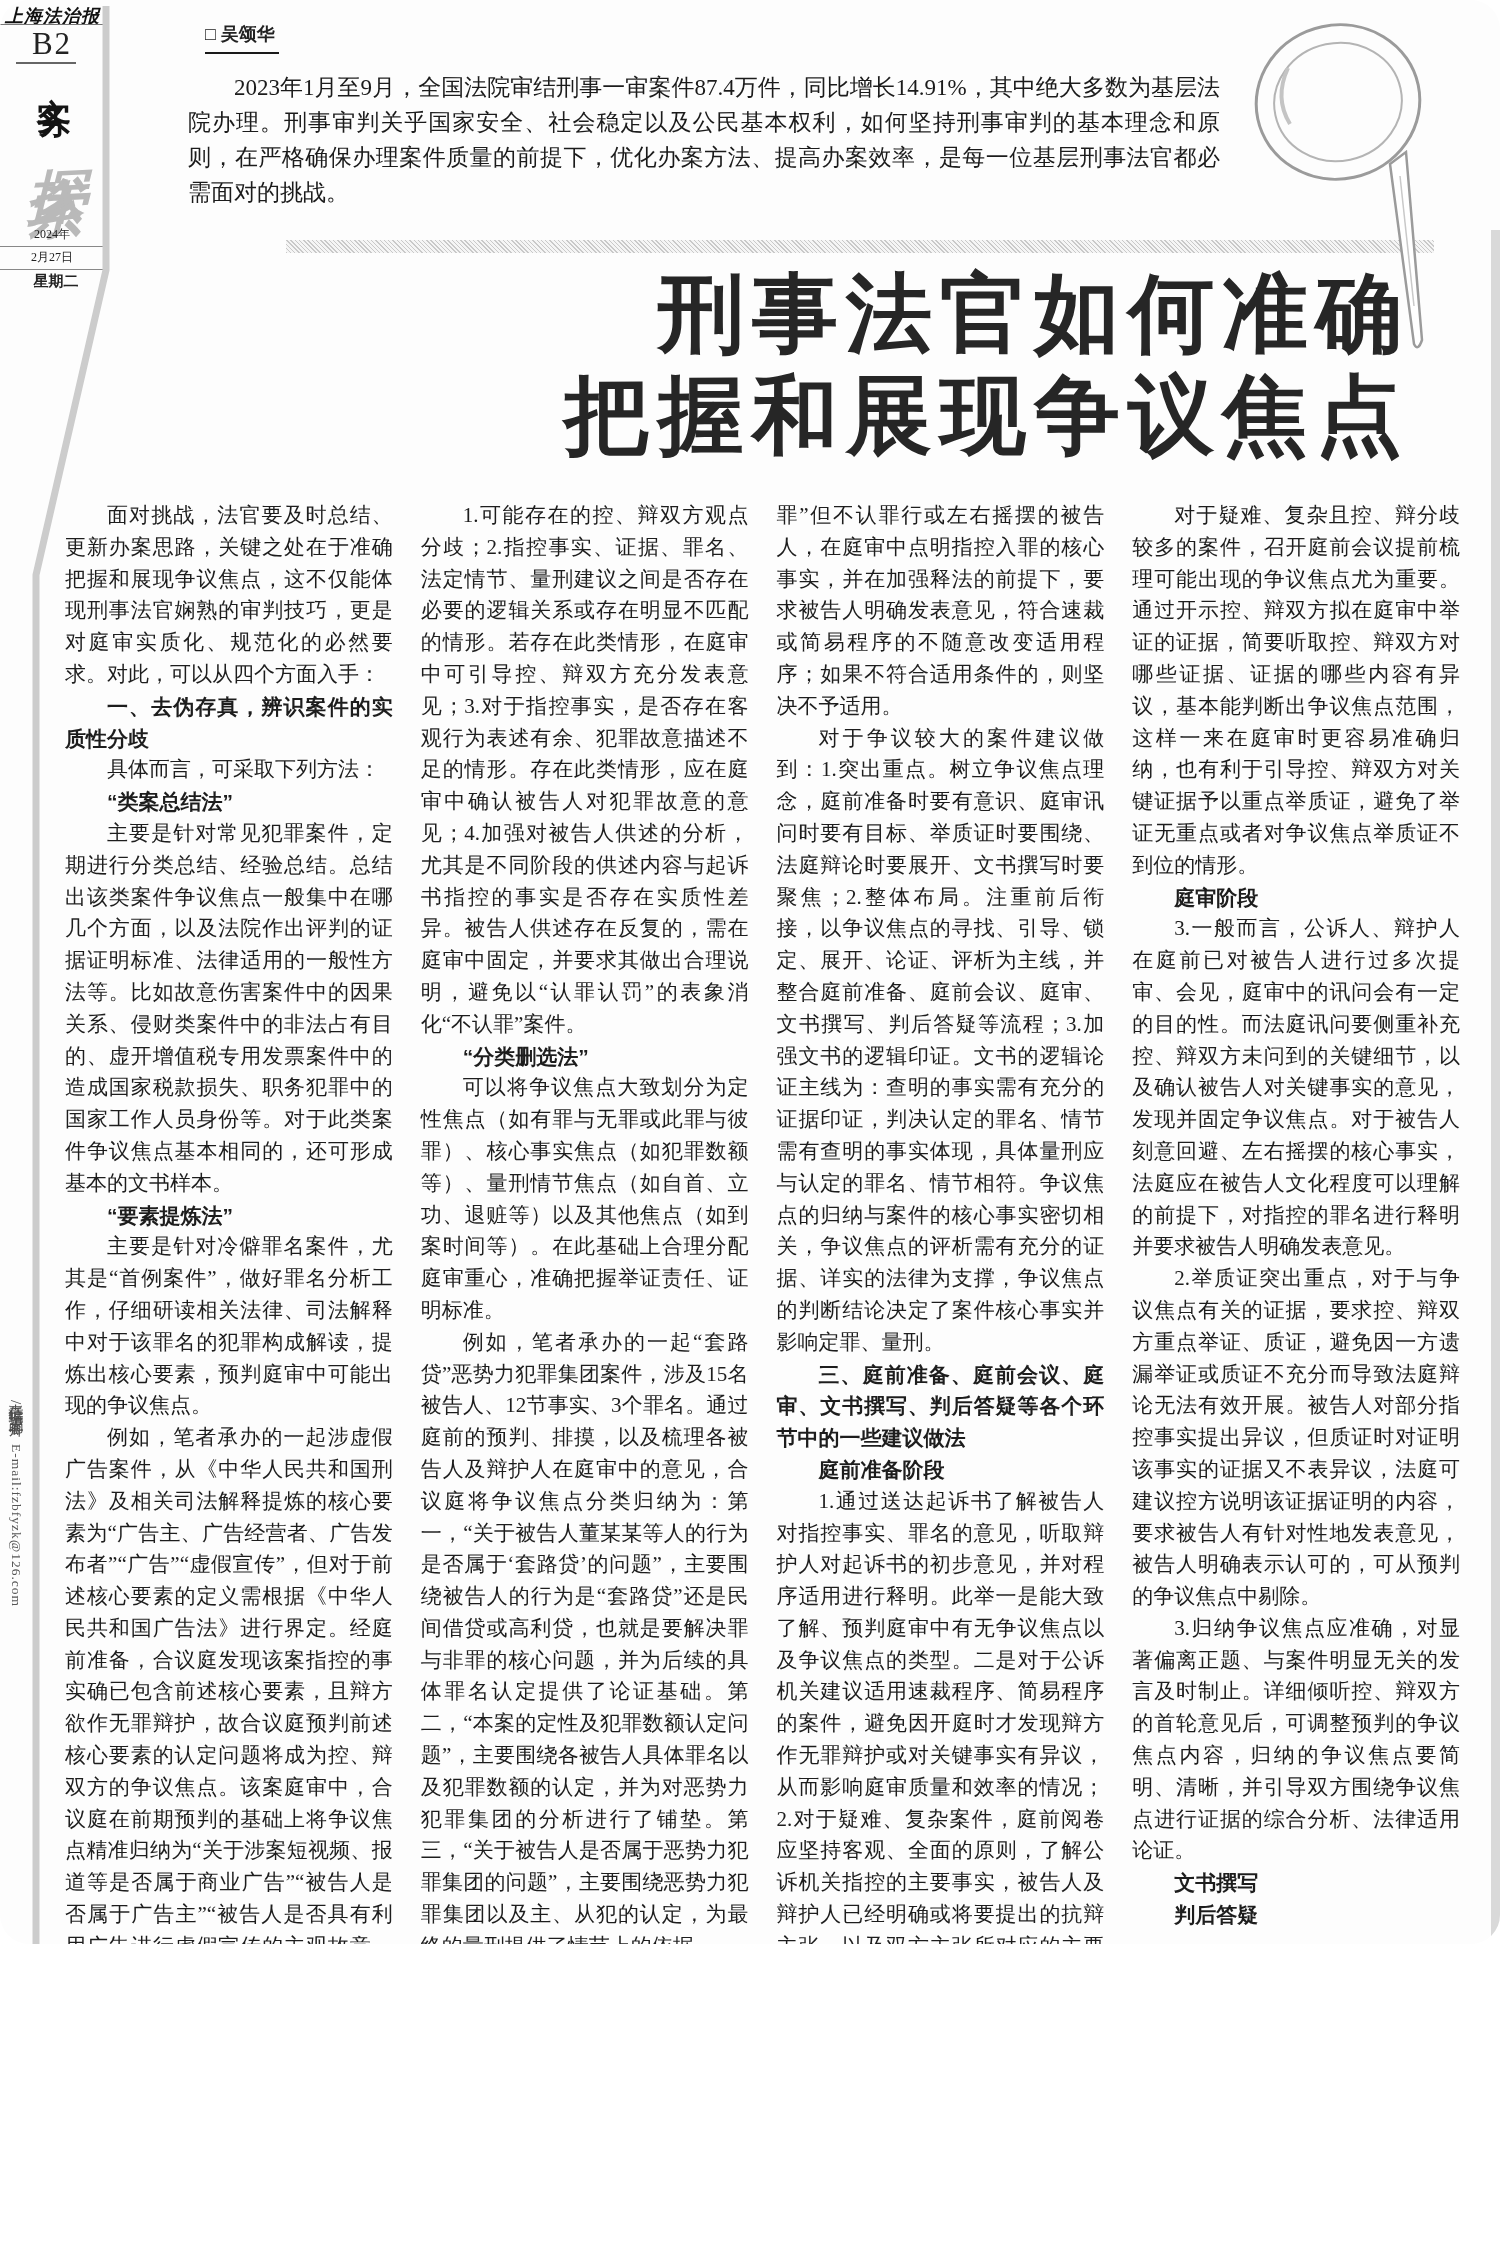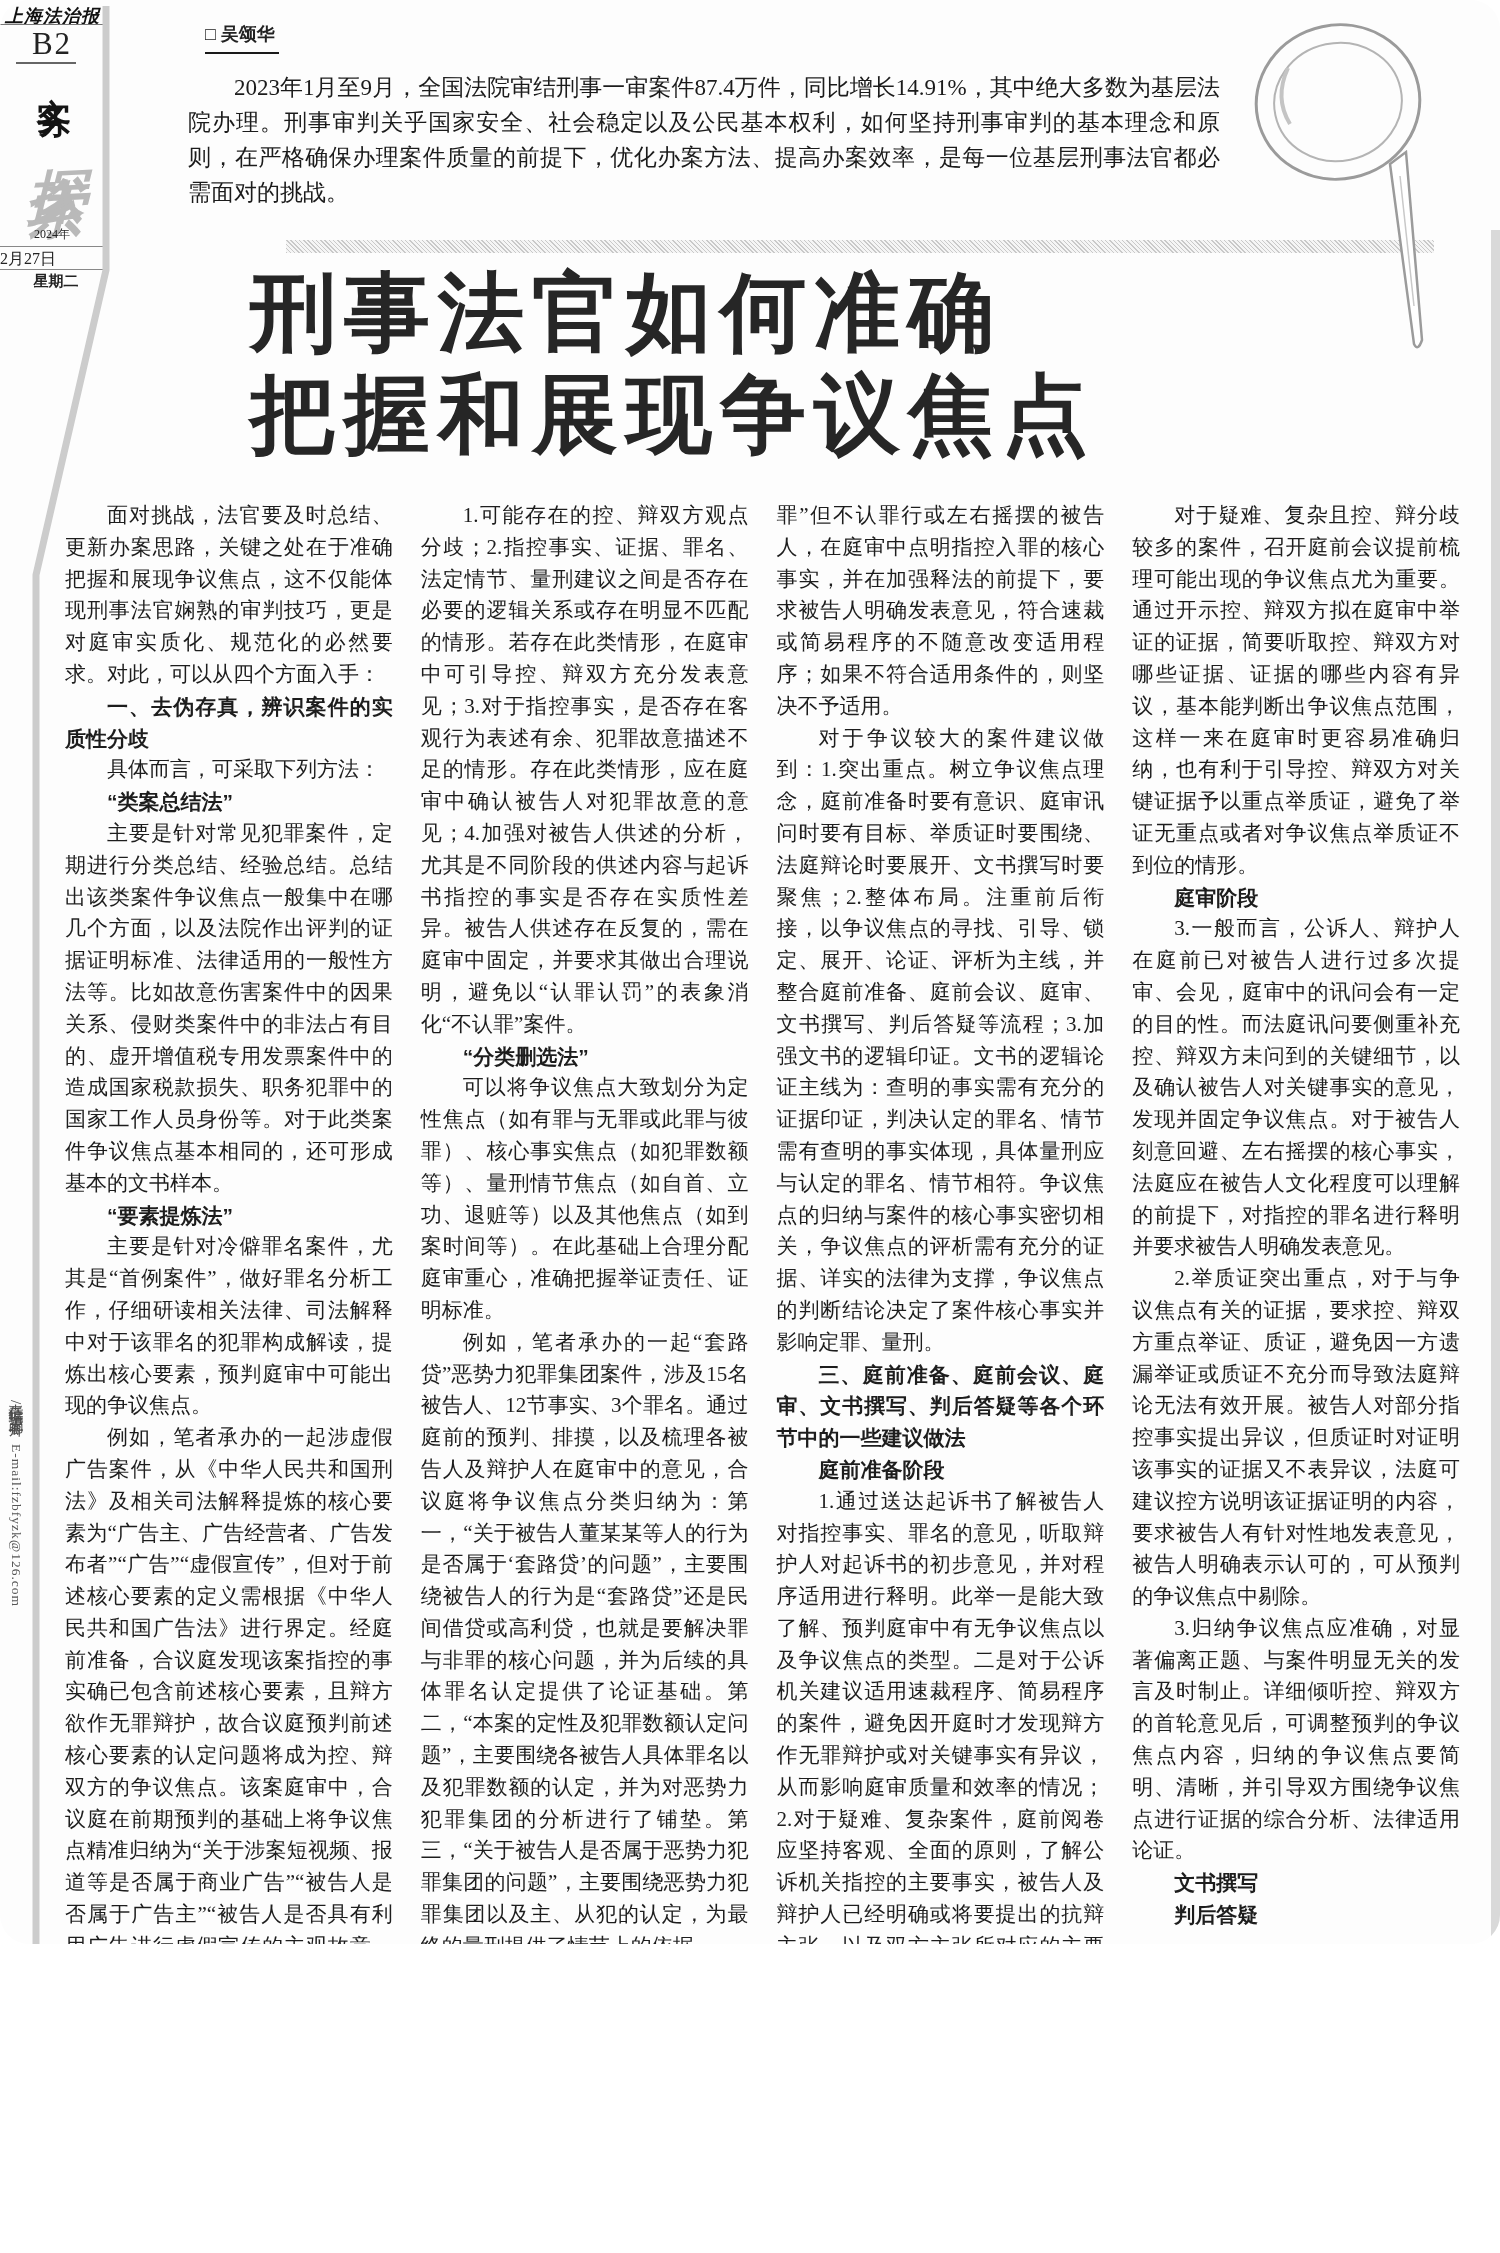--- a/index.html
+++ b/index.html
@@ -13,42 +13,42 @@
       font-size:31px;color:#222;letter-spacing:2px;}
   .mast-rule2{position:absolute;left:16px;top:62px;width:60px;border-top:2px solid #666;}
   .section-label{position:absolute;left:31px;top:70px;height:100px;writing-mode:vertical-rl;
       font-family:"Liberation Sans","DejaVu Sans",sans-serif;font-weight:bold;font-size:34px;
       letter-spacing:6px;color:#141414;}
   .section-calli{position:absolute;left:16px;top:122px;height:190px;writing-mode:vertical-rl;
       font-size:58px;font-style:italic;font-weight:bold;color:#b9b9b9;letter-spacing:10px;
       transform:skewY(-3deg);}
   .date-year{position:absolute;left:0;top:226px;width:104px;text-align:center;font-size:12px;color:#222;}
   .mast-rule3{position:absolute;left:0;top:246px;width:104px;border-top:1px solid #888;}
-  .date-md{position:absolute;left:0;top:249px;width:104px;text-align:left;font-size:16px;color:#222;}
+  .date-md{position:absolute;left:0;top:249px;width:104px;text-align:center;font-size:12px;color:#222;}
   .mast-rule4{position:absolute;left:0;top:269px;width:104px;border-top:1px solid #888;}
   .weekday{position:absolute;left:4px;top:272px;width:104px;text-align:center;font-size:15px;
       font-weight:bold;font-family:Liberation Mono, monospace;color:#222;}
   .side-footer{position:absolute;left:6px;top:1392px;height:855px;writing-mode:vertical-rl;
       font-size:15px;color:#4a4a4a;letter-spacing:2px;}
   .side-footer .email{margin-top:26px;font-size:13.5px;color:#555;letter-spacing:1px;}
   
   .zigzag{position:absolute;left:0;top:0;}
   .right-edge{position:absolute;right:0;top:230px;width:9px;height:2023px;background:#d9d9d9;}
   .bottom-strip{position:absolute;left:0;top:2233px;width:1500px;height:20px;background:#ececec;}
   
   .byline{position:absolute;left:205px;top:22px;font-size:18px;font-weight:bold;
       font-family:"Liberation Sans","DejaVu Sans",sans-serif;color:#222;}
   .byline-rule{position:absolute;left:205px;top:52px;width:74px;border-top:2.5px solid #1a1a1a;}
   .lede{position:absolute;left:188px;top:70px;width:1032px;font-size:23px;line-height:35px;
       text-align:justify;text-indent:2em;color:#1b1b1b;}
   .dotted-band{position:absolute;left:286px;top:240px;width:1148px;height:13px;
       background:repeating-linear-gradient(45deg,#c9c9c9 0 1px,#f5f5f5 1px 3px);}
-  .headline{position:absolute;left:250px;top:262px;width:1160px;text-align:left;
+  .headline{position:absolute;left:250px;top:262px;width:1160px;text-align:right;
       font-size:86px;line-height:102px;font-weight:900;letter-spacing:8px;color:#262626;
-      font-family:Liberation Serif, serif;}
+      font-family:Liberation Sans, sans-serif;}
   .magnifier{position:absolute;left:1242px;top:6px;}
   
   .article{position:absolute;left:65px;top:500px;width:1395px;height:1738px;
       column-count:4;column-gap:28px;column-fill:auto;overflow:hidden;
       font-size:21px;line-height:31.8px;text-align:justify;color:#1d1d1d;}
   .article p{margin:0;text-indent:2em;}
   .article .h1{font-family:"Liberation Sans","DejaVu Sans",sans-serif;font-weight:bold;}
   .article .h2{font-family:"Liberation Sans","DejaVu Sans",sans-serif;font-weight:bold;}
 </style>
 </head>

